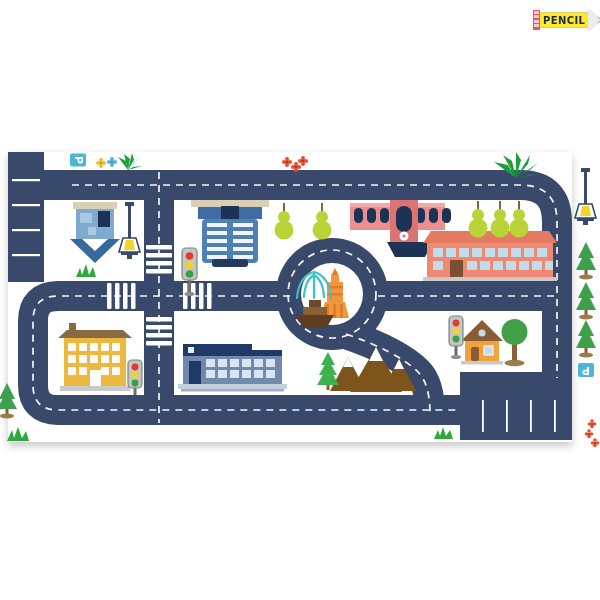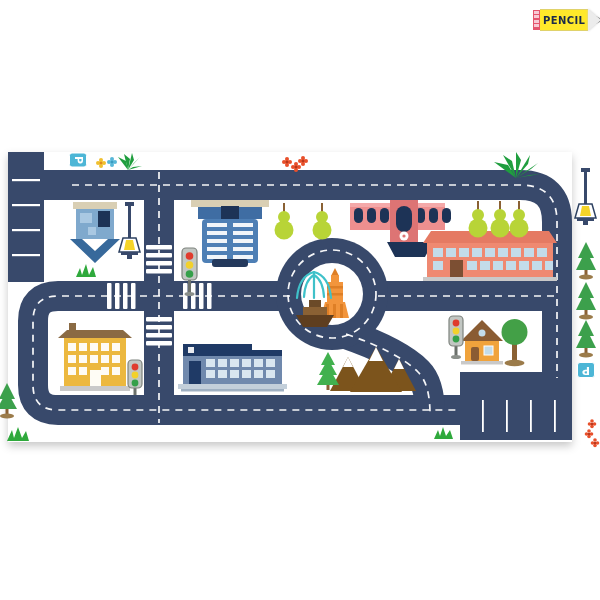--- a/index.html
+++ b/index.html
@@ -14,21 +14,21 @@
   
   .pencil-badge{position:absolute;left:533px;top:8px;display:flex;align-items:center;height:24px;}
   .pencil-eraser{
     width:7px;height:20px;
     background:repeating-linear-gradient(180deg, var(--pencilEraser) 0 3px, var(--eraserStripe) 3px 4.5px);
     border:1px solid var(--eraserStripe);box-sizing:border-box;
   }
   .pencil-body{
     background:var(--pencilYellow);color:var(--pencilText);
     font-weight:bold;font-size:10px;letter-spacing:.4px;
-    height:22px;display:flex;align-items:center;padding:0 3px 0 3px;
+    height:16px;display:flex;align-items:center;padding:0 3px 0 3px;
     border-top:1px solid #e0d26a;border-bottom:1px solid #e0d26a;box-sizing:border-box;
   }
   .pencil-tip{
     width:0;height:0;
     border-left:13px solid var(--pencilTip);
     border-top:11px solid transparent;border-bottom:11px solid transparent;
     filter:drop-shadow(0 0 1px #cccccc);
   }
   .pencil-arrow{
     width:0;height:0;margin-left:-5px;

